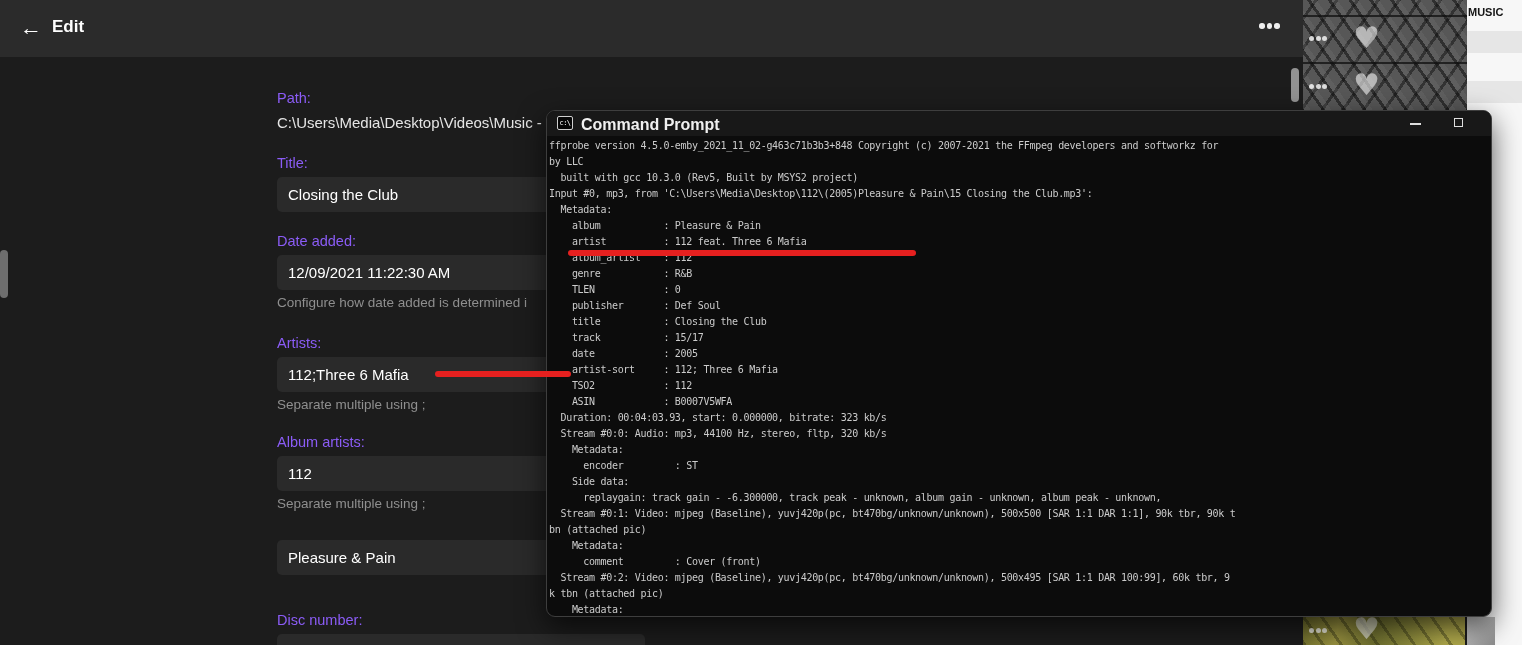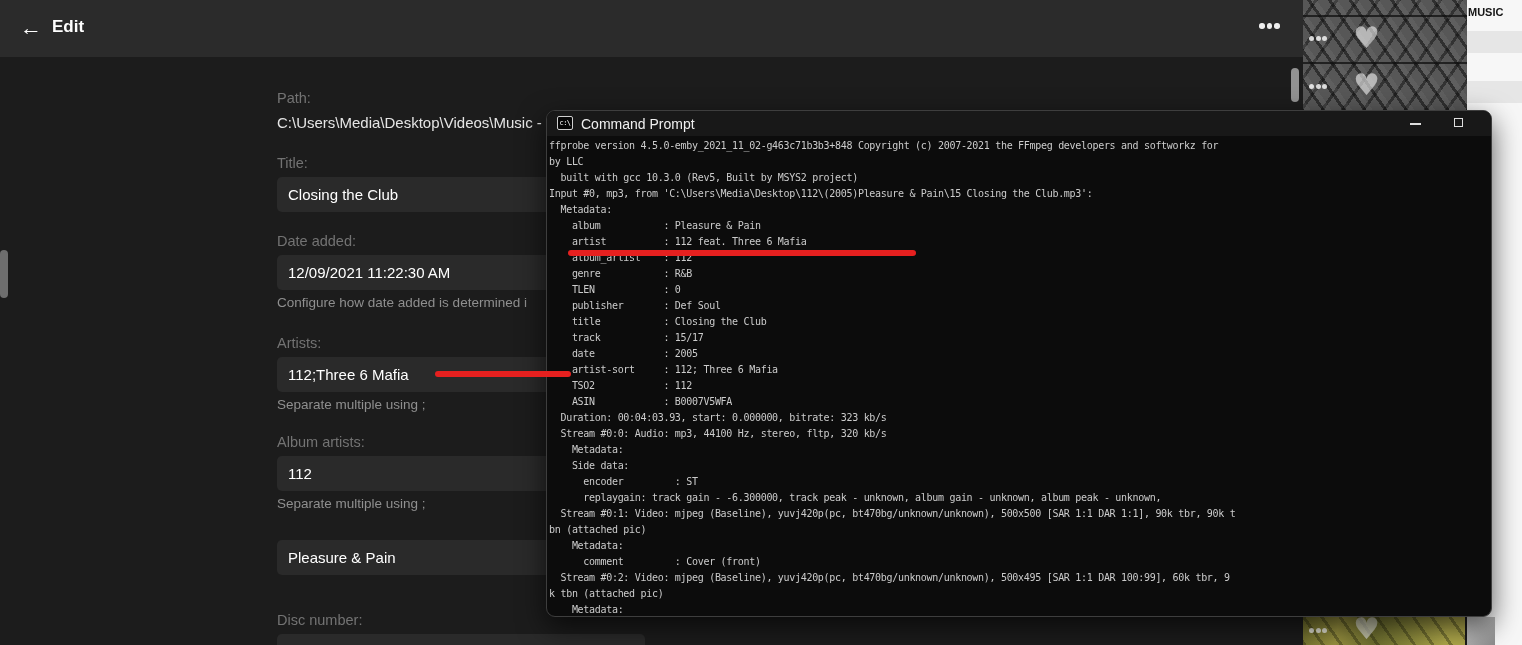--- a/index.html
+++ b/index.html
@@ -11,21 +11,21 @@
   .topbar { position:absolute; left:0; top:0; width:1303px; height:57px; background:#2b2b2b; z-index:2; }
   .back-btn { position:absolute; left:16px; top:14px; width:30px; height:30px; color:#fff;
               font-size:22px; line-height:28px; text-align:center; cursor:pointer; }
   .topbar-title { position:absolute; left:52px; top:17px; color:#fff; font-size:17px; font-weight:bold; }
   .dots { display:inline-flex; gap:2px; align-items:center; }
   .dots i { display:block; width:5.5px; height:5.5px; border-radius:50%; background:rgba(255,255,255,.92); }
   .topbar-menu { position:absolute; left:1259px; top:23px; cursor:pointer; }
 
   
   .fgroup { position:absolute; left:277px; width:368px; z-index:2; }
-  .flabel { color:#737373; font-size:14.5px; line-height:16px; }
+  .flabel { color:#8b5cf6; font-size:14.5px; line-height:16px; }
   .fvalue-static { margin-top:8px; color:#e5e5e5; font-size:15px; white-space:nowrap; }
   .ffield { margin-top:6px; width:368px; height:35px; background:#2a2a2a; border:none; border-radius:5px;
             color:#fff; font-size:15px; padding:0 11px; font-family:"Liberation Sans", sans-serif; outline:none; }
   .fhelper { margin-top:5px; color:#8f8f8f; font-size:13.5px; white-space:nowrap; }
   .g-path   { top:90px; }
   .g-title  { top:155px; }
   .g-date   { top:233px; }
   .g-artists{ top:335px; }
   .g-aartists{ top:434px; }
   .g-album  { top:534px; }
@@ -63,21 +63,21 @@
       border-radius:4px; z-index:2; }
 
   
   .terminal { position:absolute; left:546px; top:110px; width:946px; height:507px; z-index:5;
       background:#0c0c0c; border:1px solid #3e3e3e; border-radius:9px;
       box-shadow:0 10px 28px rgba(0,0,0,.65); overflow:hidden; }
   .term-titlebar { position:relative; width:100%; height:25px; background:#181818; }
   .cmd-icon { position:absolute; left:10px; top:5px; width:16px; height:14px; background:#060606;
       border:1px solid #cfcfcf; border-radius:2px; color:#fff; font-size:7px; line-height:12px;
       font-family:"DejaVu Sans Mono", monospace; text-align:center; letter-spacing:-0.5px; }
-  .term-title { position:absolute; left:34px; top:5px; color:#f0f0f0; font-size:14px; }
+  .term-title { position:absolute; left:34px; top:5px; color:#f0f0f0; font-size:16px;font-weight:bold; }
   .term-min { position:absolute; right:70px; top:12px; width:11px; height:2px; background:#dedede; cursor:pointer; }
   .term-max { position:absolute; right:28px; top:7px; width:9px; height:9px; border:1.4px solid #dedede; cursor:pointer; }
   .term-body { position:absolute; left:2px; top:27px; width:942px; height:478px; overflow:hidden; }
   .tline { white-space:pre; color:#cccccc; font-family:"DejaVu Sans Mono","Liberation Mono",monospace;
            font-size:10px; line-height:16px; letter-spacing:-0.3px; }
 
   
   .red-underline { position:absolute; left:568px; top:250px; width:348px; height:6px; background:#e6201f;
       border-radius:3px; z-index:10; }
   .red-pointer { position:absolute; left:435px; top:371px; width:136px; height:6px; background:#e6201f;
@@ -193,22 +193,22 @@
         <div class="tline">    publisher       : Def Soul</div>
         <div class="tline">    title           : Closing the Club</div>
         <div class="tline">    track           : 15/17</div>
         <div class="tline">    date            : 2005</div>
         <div class="tline">    artist-sort     : 112; Three 6 Mafia</div>
         <div class="tline">    TSO2            : 112</div>
         <div class="tline">    ASIN            : B0007V5WFA</div>
         <div class="tline">  Duration: 00:04:03.93, start: 0.000000, bitrate: 323 kb/s</div>
         <div class="tline">  Stream #0:0: Audio: mp3, 44100 Hz, stereo, fltp, 320 kb/s</div>
         <div class="tline">    Metadata:</div>
+        <div class="tline">      encoder         : ST</div>
         <div class="tline">    Side data:</div>
-        <div class="tline">      encoder         : ST</div>
         <div class="tline">      replaygain: track gain - -6.300000, track peak - unknown, album gain - unknown, album peak - unknown, </div>
         <div class="tline">  Stream #0:1: Video: mjpeg (Baseline), yuvj420p(pc, bt470bg/unknown/unknown), 500x500 [SAR 1:1 DAR 1:1], 90k tbr, 90k t</div>
         <div class="tline">bn (attached pic)</div>
         <div class="tline">    Metadata:</div>
         <div class="tline">      comment         : Cover (front)</div>
         <div class="tline">  Stream #0:2: Video: mjpeg (Baseline), yuvj420p(pc, bt470bg/unknown/unknown), 500x495 [SAR 1:1 DAR 100:99], 60k tbr, 9</div>
         <div class="tline">k tbn (attached pic)</div>
         <div class="tline">    Metadata:</div>
       </div>
   </div>

